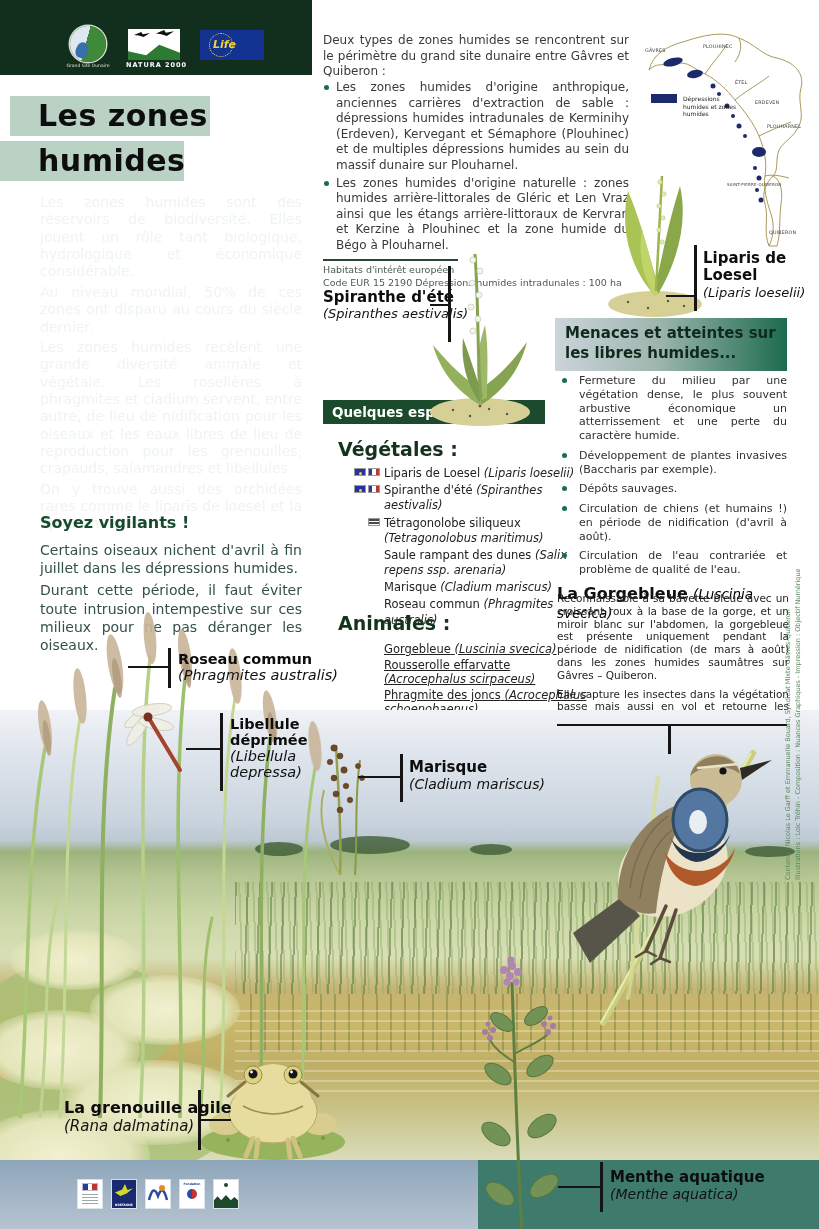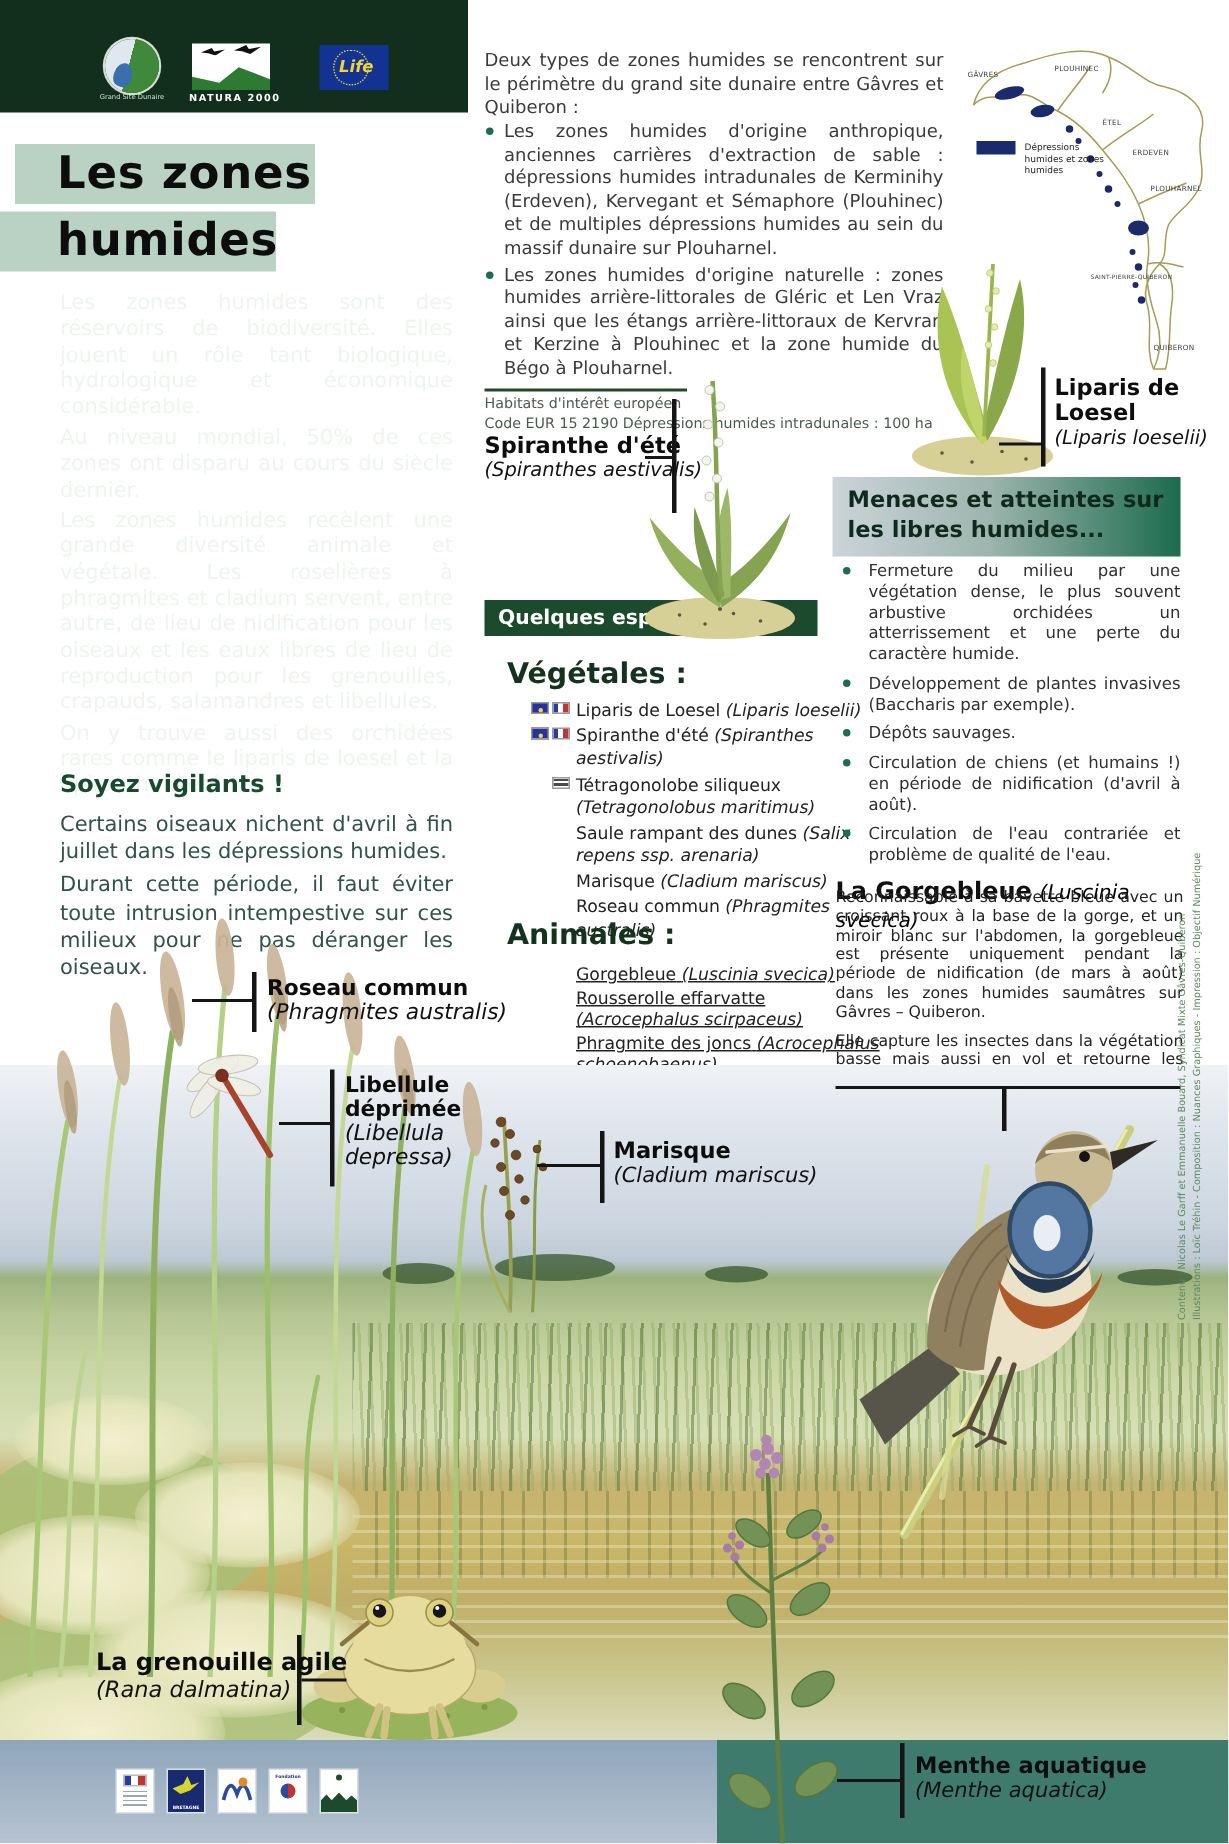--- a/index.html
+++ b/index.html
@@ -119,21 +119,21 @@
   </div>
   <div class="a hlogo-cap" style="left:52px;top:63px;width:72px;z-index:5;">Grand Site Dunaire</div>
 
   <div class="a" style="left:128px;top:29px;width:52px;height:31px;background:#ffffff;z-index:5;overflow:hidden;">
     <div style="position:absolute;left:0;bottom:0;width:100%;height:16px;background:#2f7a33;clip-path:polygon(0 100%,0 45%,35% 70%,60% 5%,100% 55%,100% 100%);"></div>
     <div style="position:absolute;left:6px;top:3px;width:16px;height:5px;background:#101010;clip-path:polygon(0 60%,45% 0,55% 45%,100% 20%,60% 100%,30% 70%);"></div>
     <div style="position:absolute;left:28px;top:1px;width:18px;height:6px;background:#101010;clip-path:polygon(0 60%,45% 0,55% 45%,100% 20%,60% 100%,30% 70%);"></div>
   </div>
   <div class="a natura-cap" style="left:126px;top:61px;z-index:5;">NATURA 2000</div>
 
-  <div class="a" style="left:213px;top:30px;width:46px;height:30px;background:#123391;z-index:5;">
+  <div class="a" style="left:200px;top:30px;width:64px;height:30px;background:#123391;z-index:5;">
     <div style="position:absolute;left:9px;top:3px;width:24px;height:24px;border-radius:50%;border:1.5px dotted #f3d23a;"></div>
     <span class="life-word" style="left:13px;top:8px;">Life</span>
   </div>
 
   <div class="title-bar a" style="left:10px;top:96px;width:200px;">
     <span style="padding-left:28px;display:inline-block;">Les zones</span>
   </div>
   <div class="title-bar a" style="left:0;top:141px;width:184px;">
     <span style="padding-left:38px;display:inline-block;">humides</span>
   </div>
@@ -379,21 +379,21 @@
   </svg>
   <div class="vbar" style="left:694px;top:245px;height:66px;"></div>
   <div class="hline" style="left:666px;top:295px;width:28px;"></div>
   <div class="a" style="left:703px;top:250px;width:106px;z-index:5;">
     <div class="lbl-n" style="font-size:15px;line-height:1.15;">Liparis de Loesel</div>
     <div class="lbl-l" style="font-size:13px;">(Liparis loeselii)</div>
   </div>
 
   <div class="a menaces-head" style="left:555px;top:318px;width:232px;">Menaces et atteintes sur les libres humides...</div>
   <div class="a men-list" style="left:557px;top:374px;width:230px;">
-    <p>Fermeture du milieu par une végétation dense, le plus souvent arbustive orchidées un atterrissement et une perte du caractère humide.</p>
+    <p>Fermeture du milieu par une végétation dense, le plus souvent arbustive économique un atterrissement et une perte du caractère humide.</p>
     <p>Développement de plantes invasives (Baccharis par exemple).</p>
     <p>Dépôts sauvages.</p>
     <p>Circulation de chiens (et humains !) en période de nidification (d'avril à août).</p>
     <p>Circulation de l'eau contrariée et problème de qualité de l'eau.</p>
   </div>
 
   <div class="a" style="left:557px;top:584px;width:232px;">
     <span class="gb-title">La Gorgebleue</span>
     <span class="gb-latin">(Luscinia svecica)</span>
   </div>

